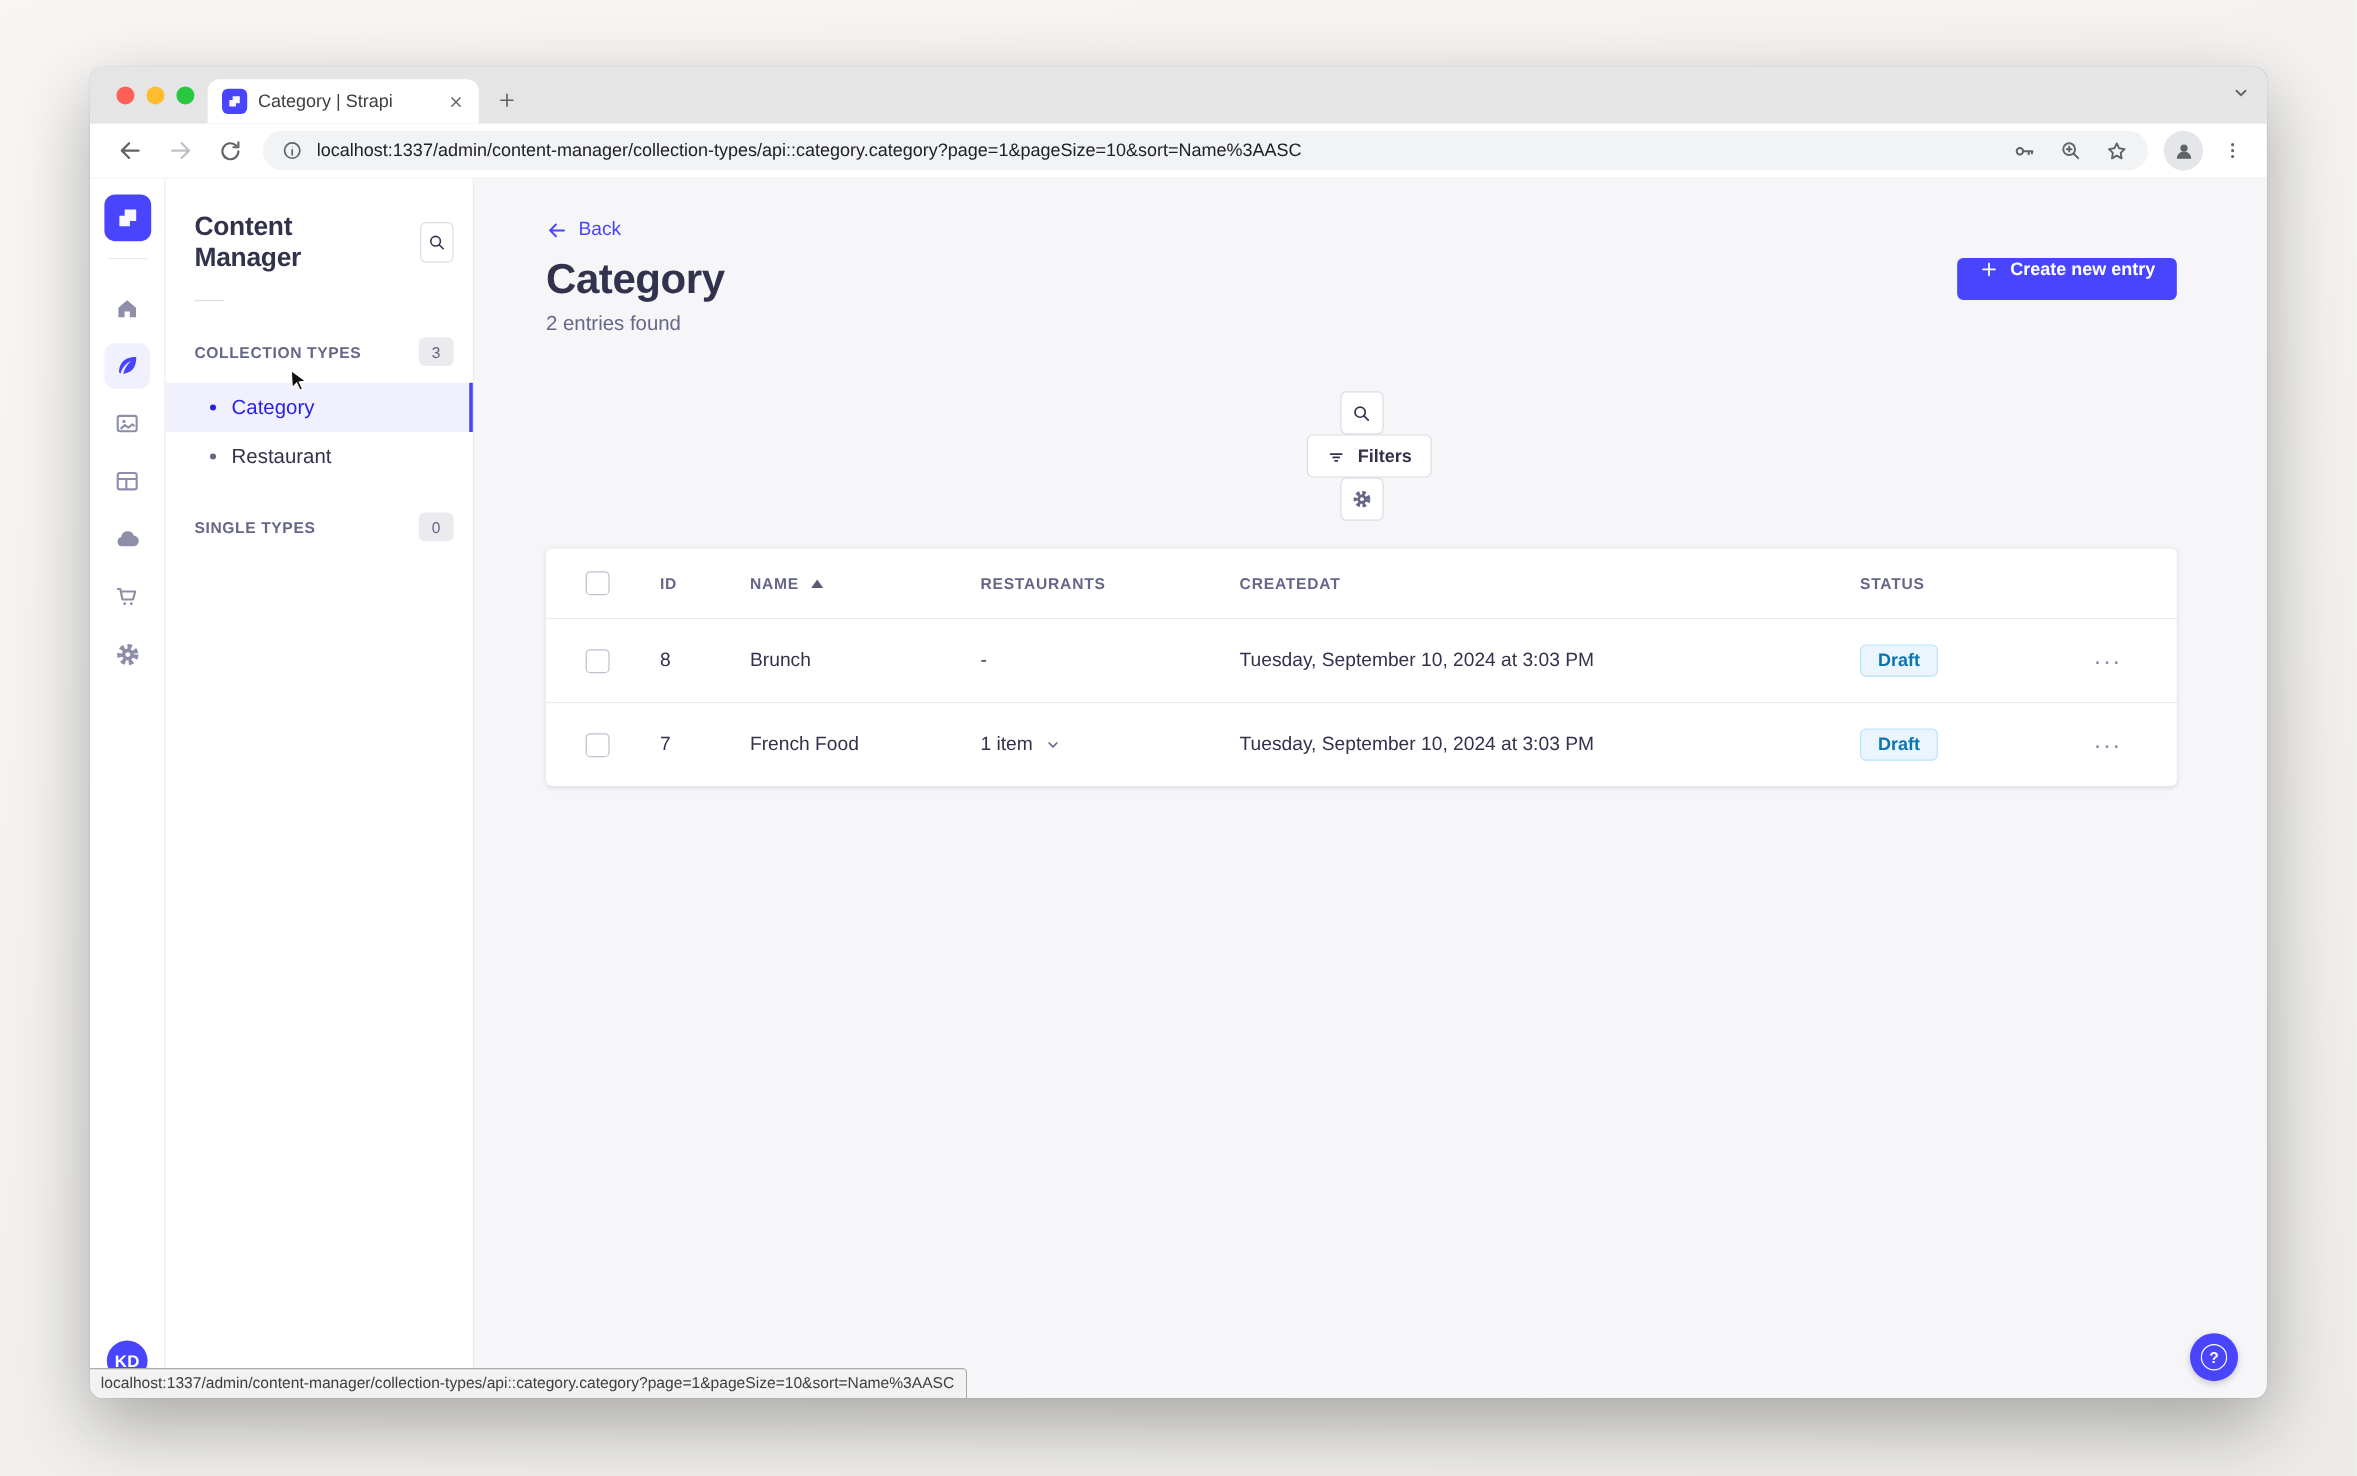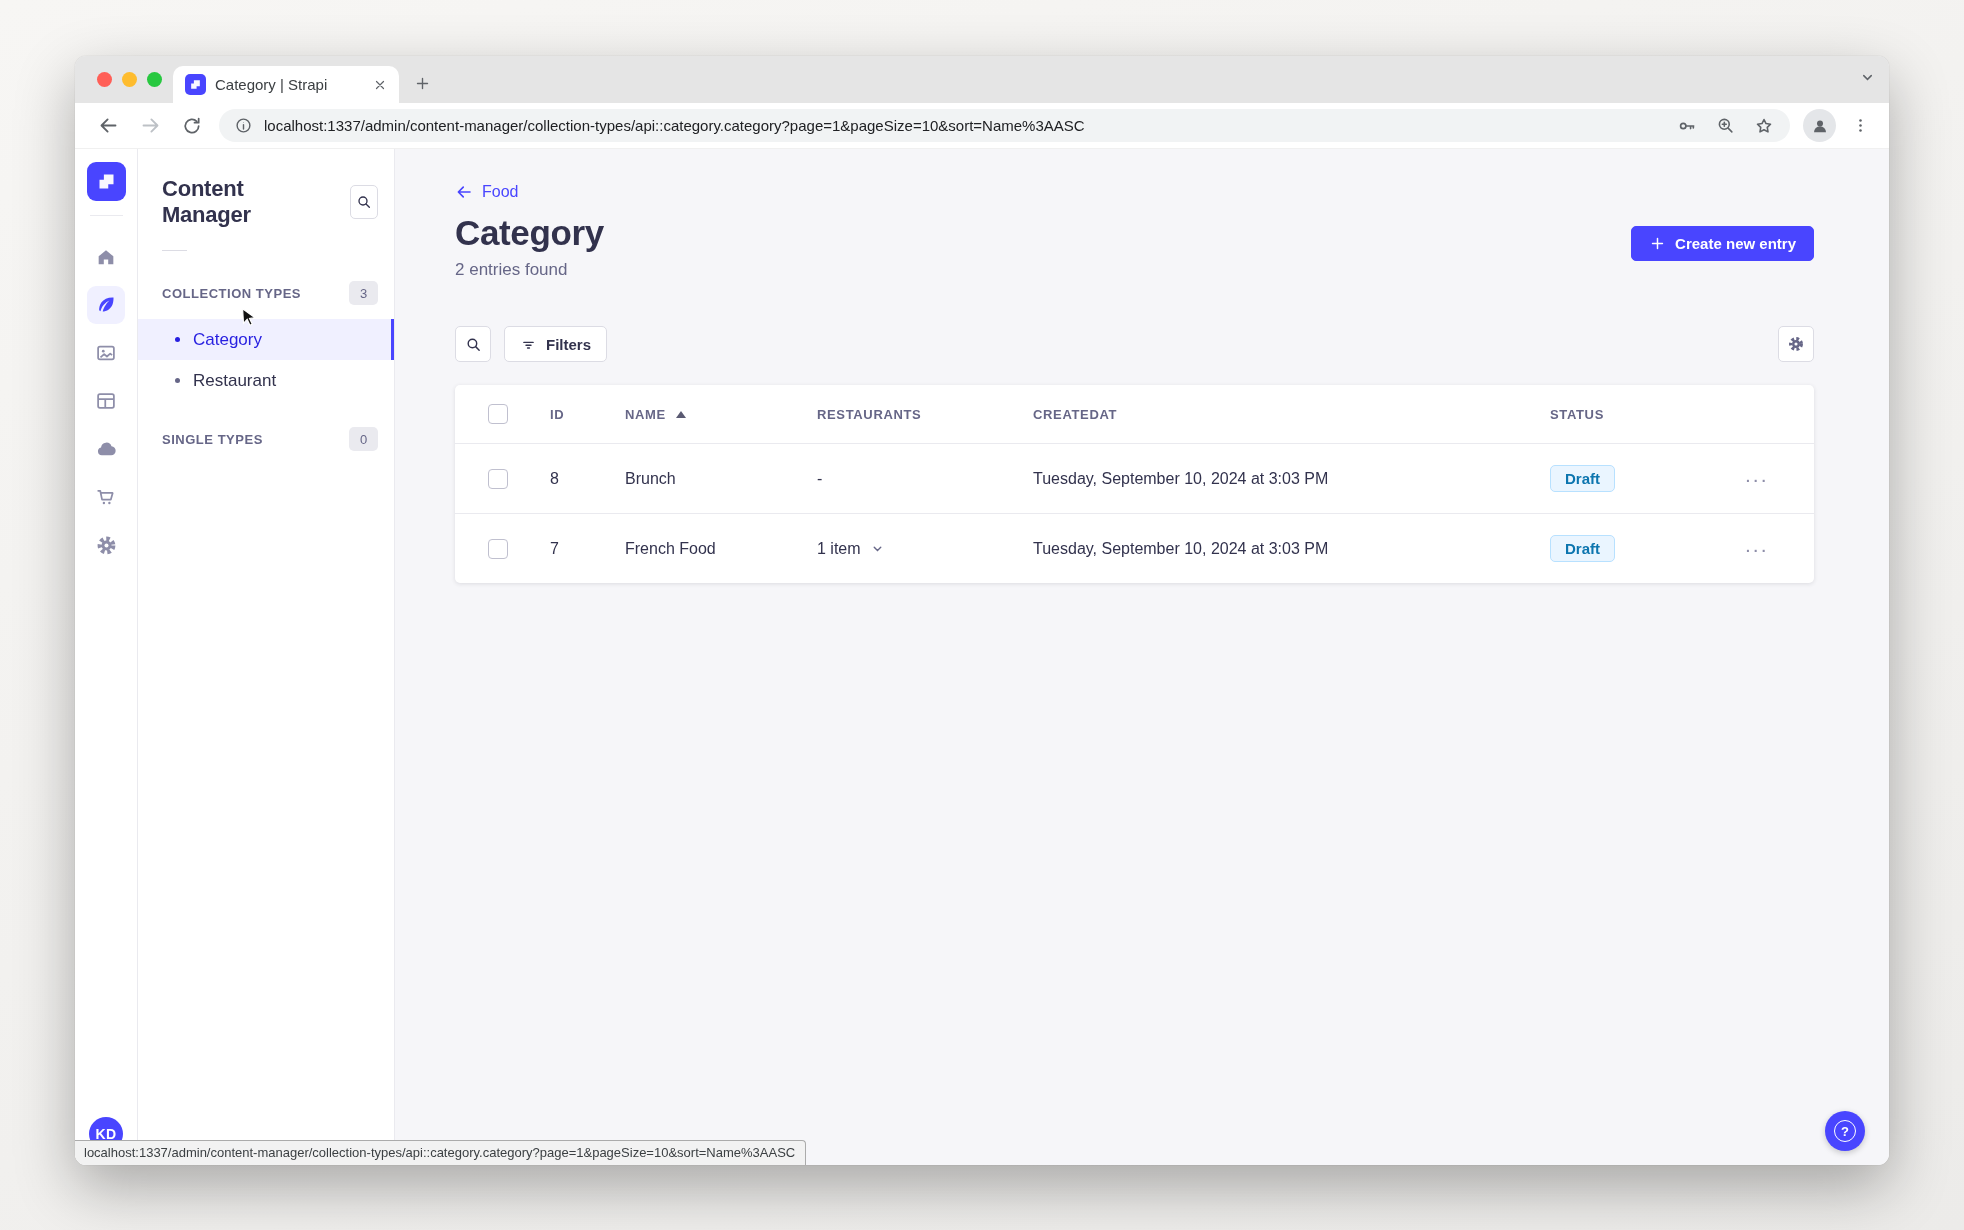--- a/index.html
+++ b/index.html
@@ -76,24 +76,24 @@
   .nav-item.active::after { content:''; position:absolute; right:0; top:0; bottom:0; width:3px; background:#4945FF; }
   .single-row { margin-top:26px; }
   
   .main { flex:1; background:#F6F6F9; padding:0 75px 0 60px; min-width:0; position:relative; overflow:hidden; }
   .back-row { margin-top:34px; display:flex; align-items:center; gap:9px; color:#4945FF; width:max-content; }
   .back-label { font-size:16px; font-weight:500; color:#4945FF; }
   .title-row { display:flex; align-items:flex-start; justify-content:space-between; margin-top:12px; }
   .page-title { font-size:35px; font-weight:700; color:#32324D; letter-spacing:-.01em; }
   .subtitle { margin-top:7px; font-size:17px; color:#666687; }
   .btn-primary {
-    margin-top:13px; height:35px; background:#4945FF; border:1px solid #4945FF; border-radius:5px;
-    color:#fff; font-size:15px; font-weight:600; display:flex; align-items:center; gap:9px; padding:0 17px;
-  }
-  .action-row { margin-top:46px; display:flex; align-items:center; }
+    margin-top:2px; height:35px; background:#4945FF; border:1px solid #4945FF; border-radius:5px;
+    color:#fff; font-size:15px; font-weight:600; display:flex; gap:9px; padding:0 17px;
+  }
+  .action-row { margin-top:46px; display:flex; align-items:center;flex-direction:column; }
   .icon-btn { width:36px; height:36px; border:1px solid #DCDCE4; border-radius:5px; background:#fff; display:flex; align-items:center; justify-content:center; color:#32324D; }
   .btn-filters { height:36px; margin-left:13px; border:1px solid #DCDCE4; border-radius:5px; background:#fff; display:flex; align-items:center; gap:9px; padding:0 15px; }
   .filters-label { font-size:15px; font-weight:600; color:#32324D; }
   .flex-spacer { flex:1; }
   .card { margin-top:23px; background:#fff; border-radius:5px; box-shadow:0 1px 4px rgba(33,33,52,.12); }
   .grid { display:grid; grid-template-columns:95px 75px 192px 216px 517px 195px 1fr; align-items:center; }
   .thead { height:58px;text-align:right; }
   .th { font-size:13px; font-weight:700; color:#666687; letter-spacing:.05em; display:flex; align-items:center; gap:10px; }
   .sort-tri { width:0; height:0; border-left:5px solid transparent; border-right:5px solid transparent; border-bottom:7px solid #5a5a72; }
   .trow { height:70px; border-top:1px solid #EAEAEF; }
@@ -300,21 +300,21 @@
         <span class="section-label">SINGLE TYPES</span>
         <span class="count-badge">0</span>
       </div>
     </div>
 
     <div class="main">
       <div class="back-row">
         <svg width="18" height="18" viewBox="0 0 24 24" fill="none" stroke="#4945FF" stroke-width="2.2" stroke-linecap="round" stroke-linejoin="round">
             <path d="M20 12H5M11 5.5L4.5 12l6.5 6.5"></path>
           </svg>
-        <span class="back-label">Food</span>
+        <span class="back-label">Back</span>
       </div>
 
       <div class="title-row">
         <div>
           <div class="page-title">Category</div>
           <div class="subtitle">2 entries found</div>
         </div>
         <button class="btn-primary">
           <svg width="17" height="17" viewBox="0 0 24 24" stroke="#fff" stroke-width="2.1" stroke-linecap="round">
               <path d="M12 5v14M5 12h14"></path>

